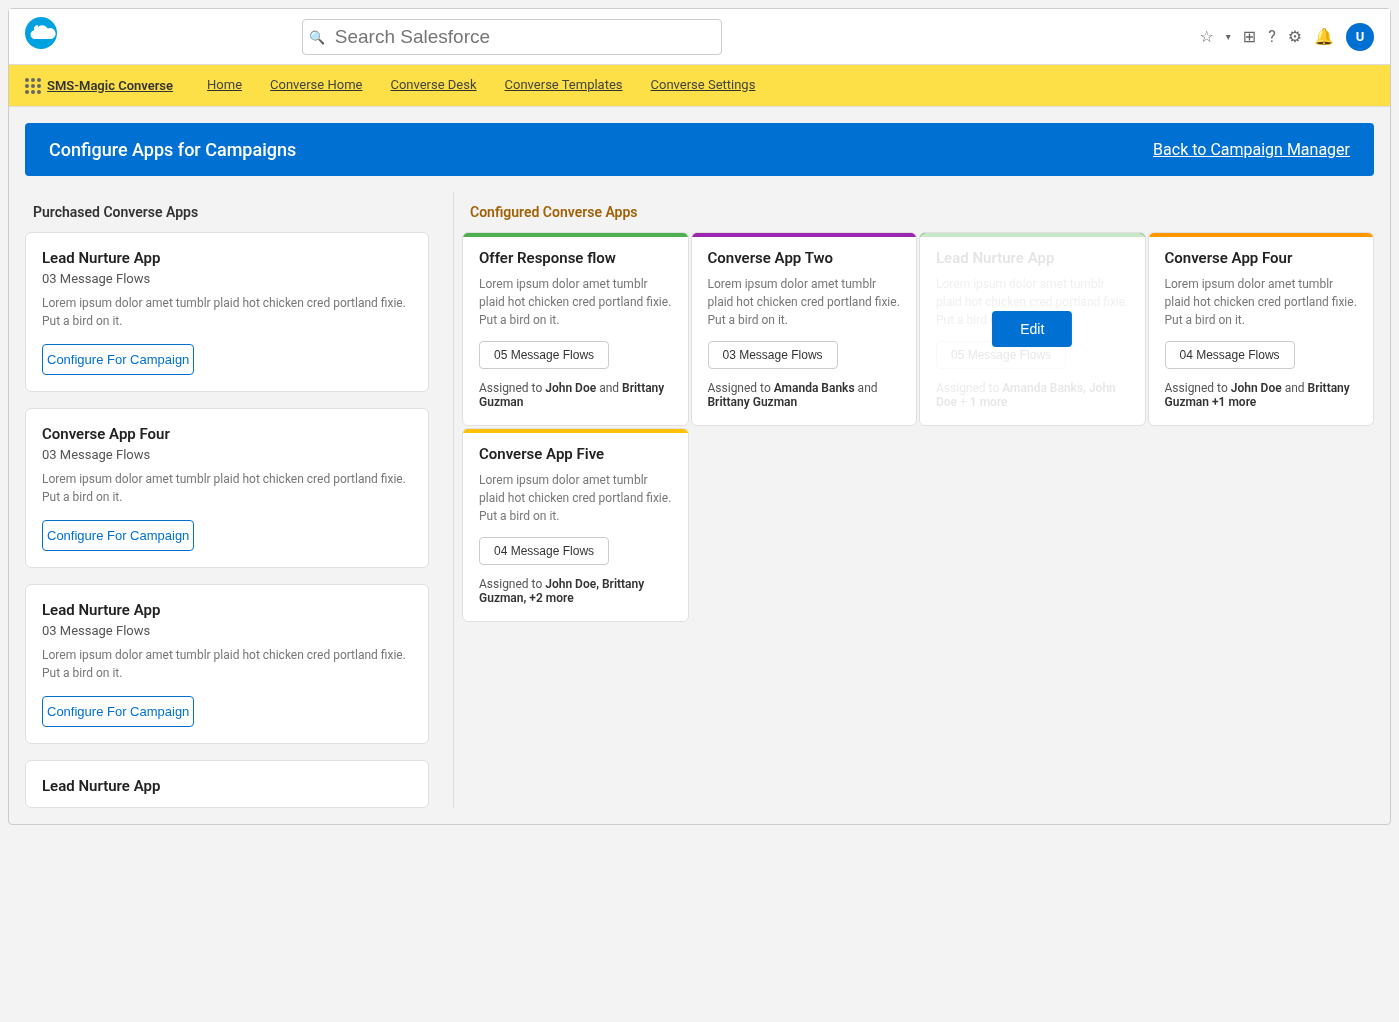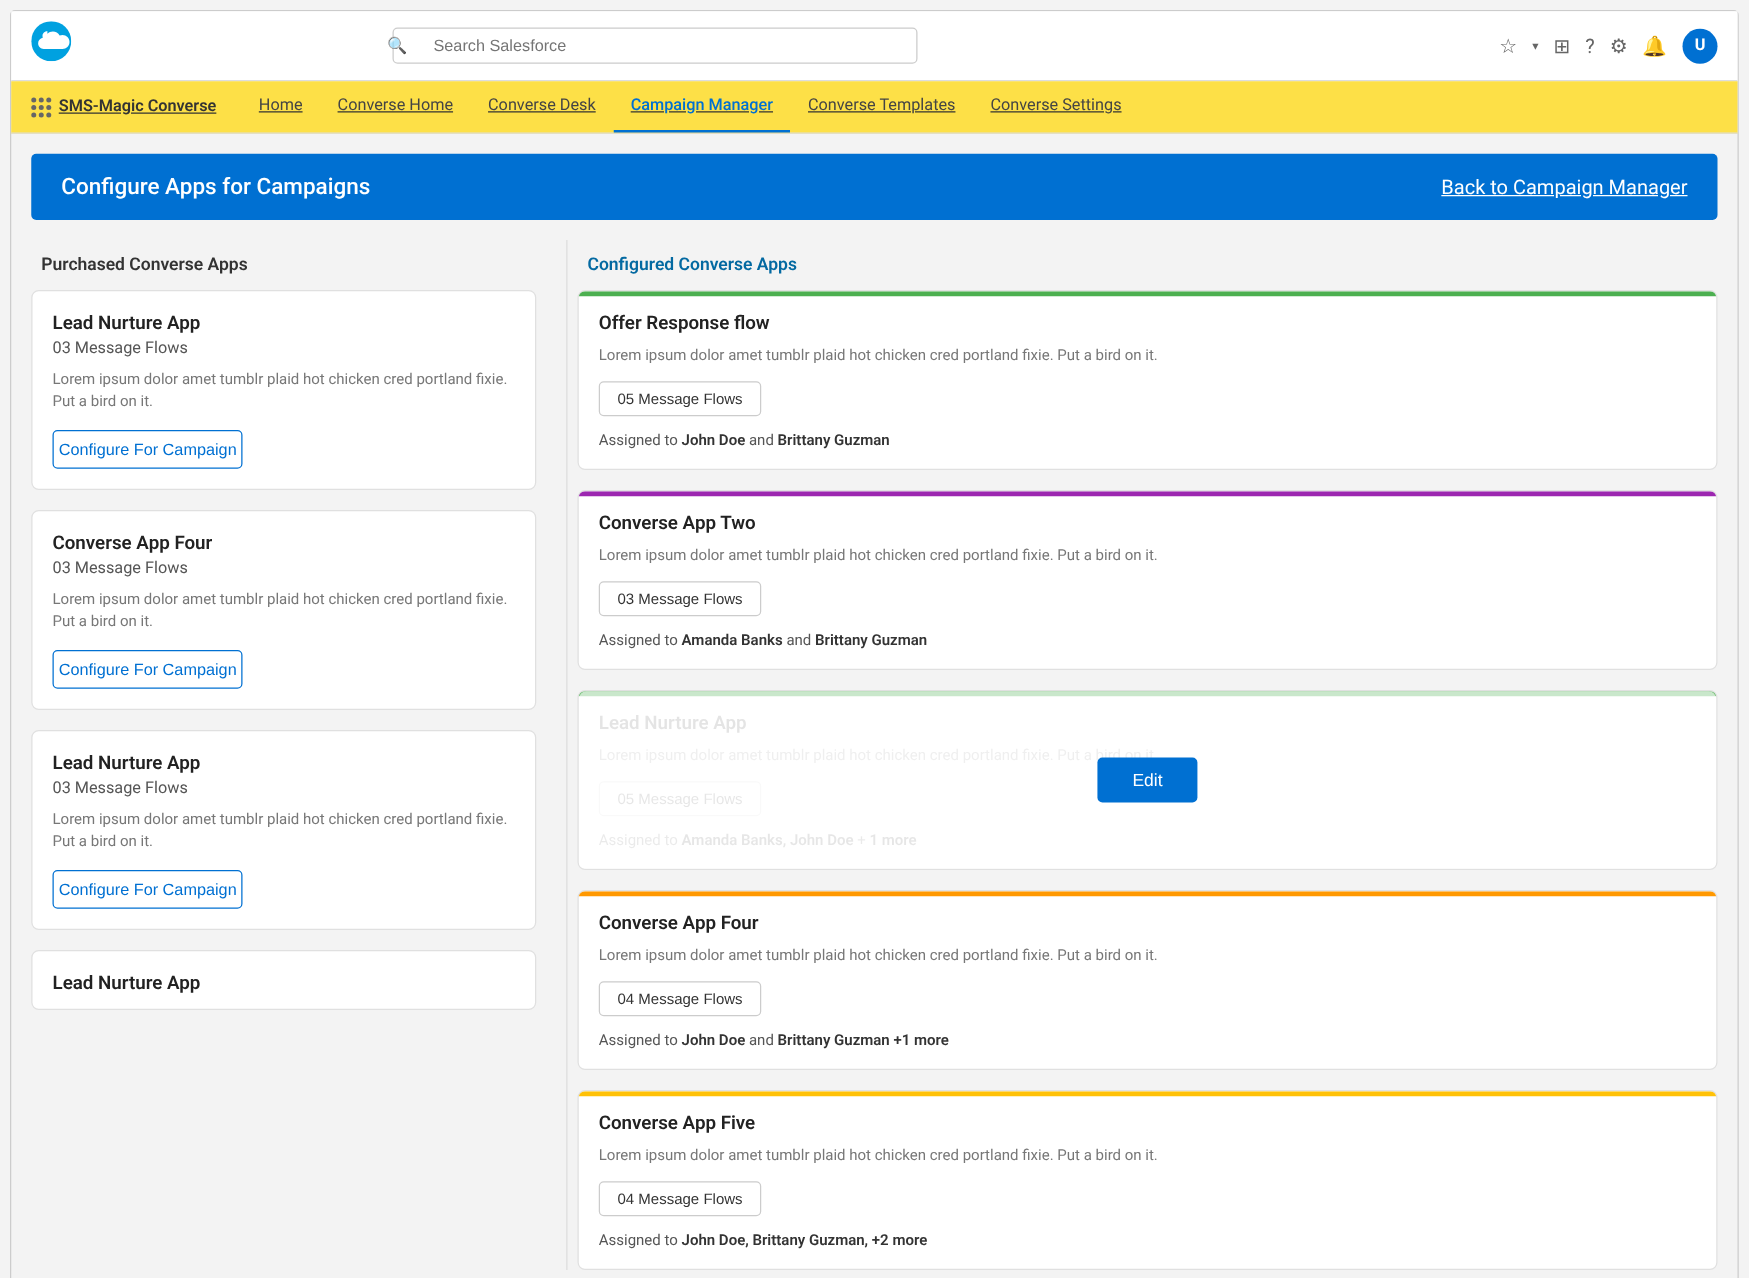--- a/index.html
+++ b/index.html
@@ -2,21 +2,21 @@
 <html><head>
   <meta charset="utf-8">
   <style>
     * { box-sizing: border-box; margin: 0; padding: 0; }
     body { font-family: -apple-system, BlinkMacSystemFont, 'Segoe UI', Roboto, sans-serif; background: #f3f3f3; font-size: 14px; color: #333; }
 
     
     .topbar { display: flex; align-items: center; padding: 8px 16px; background: #fff; border-bottom: 1px solid #ddd; gap: 12px; }
     .topbar-logo { color: #00A1E0; font-size: 28px; flex-shrink: 0; }
     .topbar-search { flex: 1; max-width: 420px; margin: 0 auto; position: relative; }
-    .topbar-search input { width: 100%; padding: 6px 12px 6px 32px; border: 1px solid #ccc; border-radius: 4px; font-size: 13px; color: #555; margin-left: 12px; }
+    .topbar-search input { width: 100%; padding: 6px 12px 6px 32px; border: 1px solid #ccc; border-radius: 4px; font-size: 19px; color: #555; }
     .topbar-search .search-icon-wrap { position: absolute; left: 8px; top: 50%; transform: translateY(-50%); color: #888; font-size: 13px; }
     .topbar-icons { display: flex; align-items: center; gap: 12px; color: #666; font-size: 16px; margin-left: auto; }
     .topbar-icons span { cursor: pointer; }
     .topbar-avatar { width: 28px; height: 28px; border-radius: 50%; background: #0070d2; color: #fff; display: flex; align-items: center; justify-content: center; font-size: 13px; font-weight: bold; cursor: pointer; }
 
     
     .nav { display: flex; align-items: center; padding: 0 16px; background: #fde047; border-bottom: 1px solid #ddd; gap: 0; text-decoration: underline; }
     .nav-brand { font-size: 13px; font-weight: 600; color: #333; margin-right: 20px; display: flex; align-items: center; gap: 6px; }
     .nav-brand .dots-icon { display: grid; grid-template-columns: repeat(3, 4px); gap: 2px; }
     .nav-brand .dots-icon span { width: 4px; height: 4px; background: #666; border-radius: 50%; display: block; }
@@ -36,22 +36,22 @@
     .left-panel-title { font-size: 14px; font-weight: 600; color: #333; padding: 12px 0 12px 8px; }
     .left-cards { display: flex; flex-direction: column; gap: 16px; padding-right: 16px; }
     .left-card { background: #fff; border: 1px solid #e0e0e0; border-radius: 6px; padding: 16px; }
     .left-card-title { font-size: 15px; font-weight: 600; color: #222; margin-bottom: 4px; }
     .left-card-flows { font-size: 13px; color: #555; margin-bottom: 8px; }
     .left-card-desc { font-size: 12px; color: #777; margin-bottom: 14px; line-height: 1.5; }
     .btn-configure { border: 1px solid #0070d2; color: #0070d2; background: #fff; padding: 7px 4px; border-radius: 4px; font-size: 13px; cursor: pointer; }
 
     
     .right-panel { flex: 1; }
-    .right-panel-title { font-size: 14px; font-weight: 600; color: #0369a1; padding: 12px 0 12px 8px; }
-    .right-grid { display: grid; grid-template-columns: 1fr; gap: 16px; }
+    .right-panel-title { font-size: 14px; font-weight: 600; color: #a16207; padding: 12px 0 12px 8px; }
+    .right-grid { display: grid; grid-template-columns: 1fr 1fr 1fr 1fr; gap: 2px; }
     .right-card { background: #fff; border: 1px solid #e0e0e0; border-radius: 6px; padding: 16px; position: relative; overflow: hidden; }
     .right-card::before { content: ''; position: absolute; top: 0; left: 0; right: 0; height: 4px; }
     .right-card.green::before { background: #4caf50; }
     .right-card.purple::before { background: #9c27b0; }
     .right-card.orange::before { background: #ff9800; }
     .right-card.yellow::before { background: #ffc107; }
     .right-card-title { font-size: 15px; font-weight: 600; color: #222; margin-bottom: 8px; }
     .right-card-desc { font-size: 12px; color: #777; margin-bottom: 12px; line-height: 1.5; }
     .btn-flows { border: 1px solid #ccc; background: #fff; color: #333; padding: 6px 14px; border-radius: 4px; font-size: 12px; cursor: pointer; margin-bottom: 12px; }
     .assigned-text { font-size: 12px; color: #555; }
@@ -106,21 +106,20 @@
           <span></span>
         <span></span>
           <span></span>
           <span></span>
       </div>
       <span>SMS-Magic Converse</span>
     </div>
     <div class="nav-tab">Home</div>
     <div class="nav-tab">Converse Home</div>
     <div class="nav-tab">Converse Desk</div>
-    <div class="nav-tab active">Campaign Manager</div>
     <div class="nav-tab">Converse Templates</div>
     <div class="nav-tab">Converse Settings</div>
   </div>
 
   <div class="page-header">
     <span class="page-header-title">Configure Apps for Campaigns</span>
     <span class="page-header-back">Back to Campaign Manager</span>
   </div>
 
   <div class="main-content">

